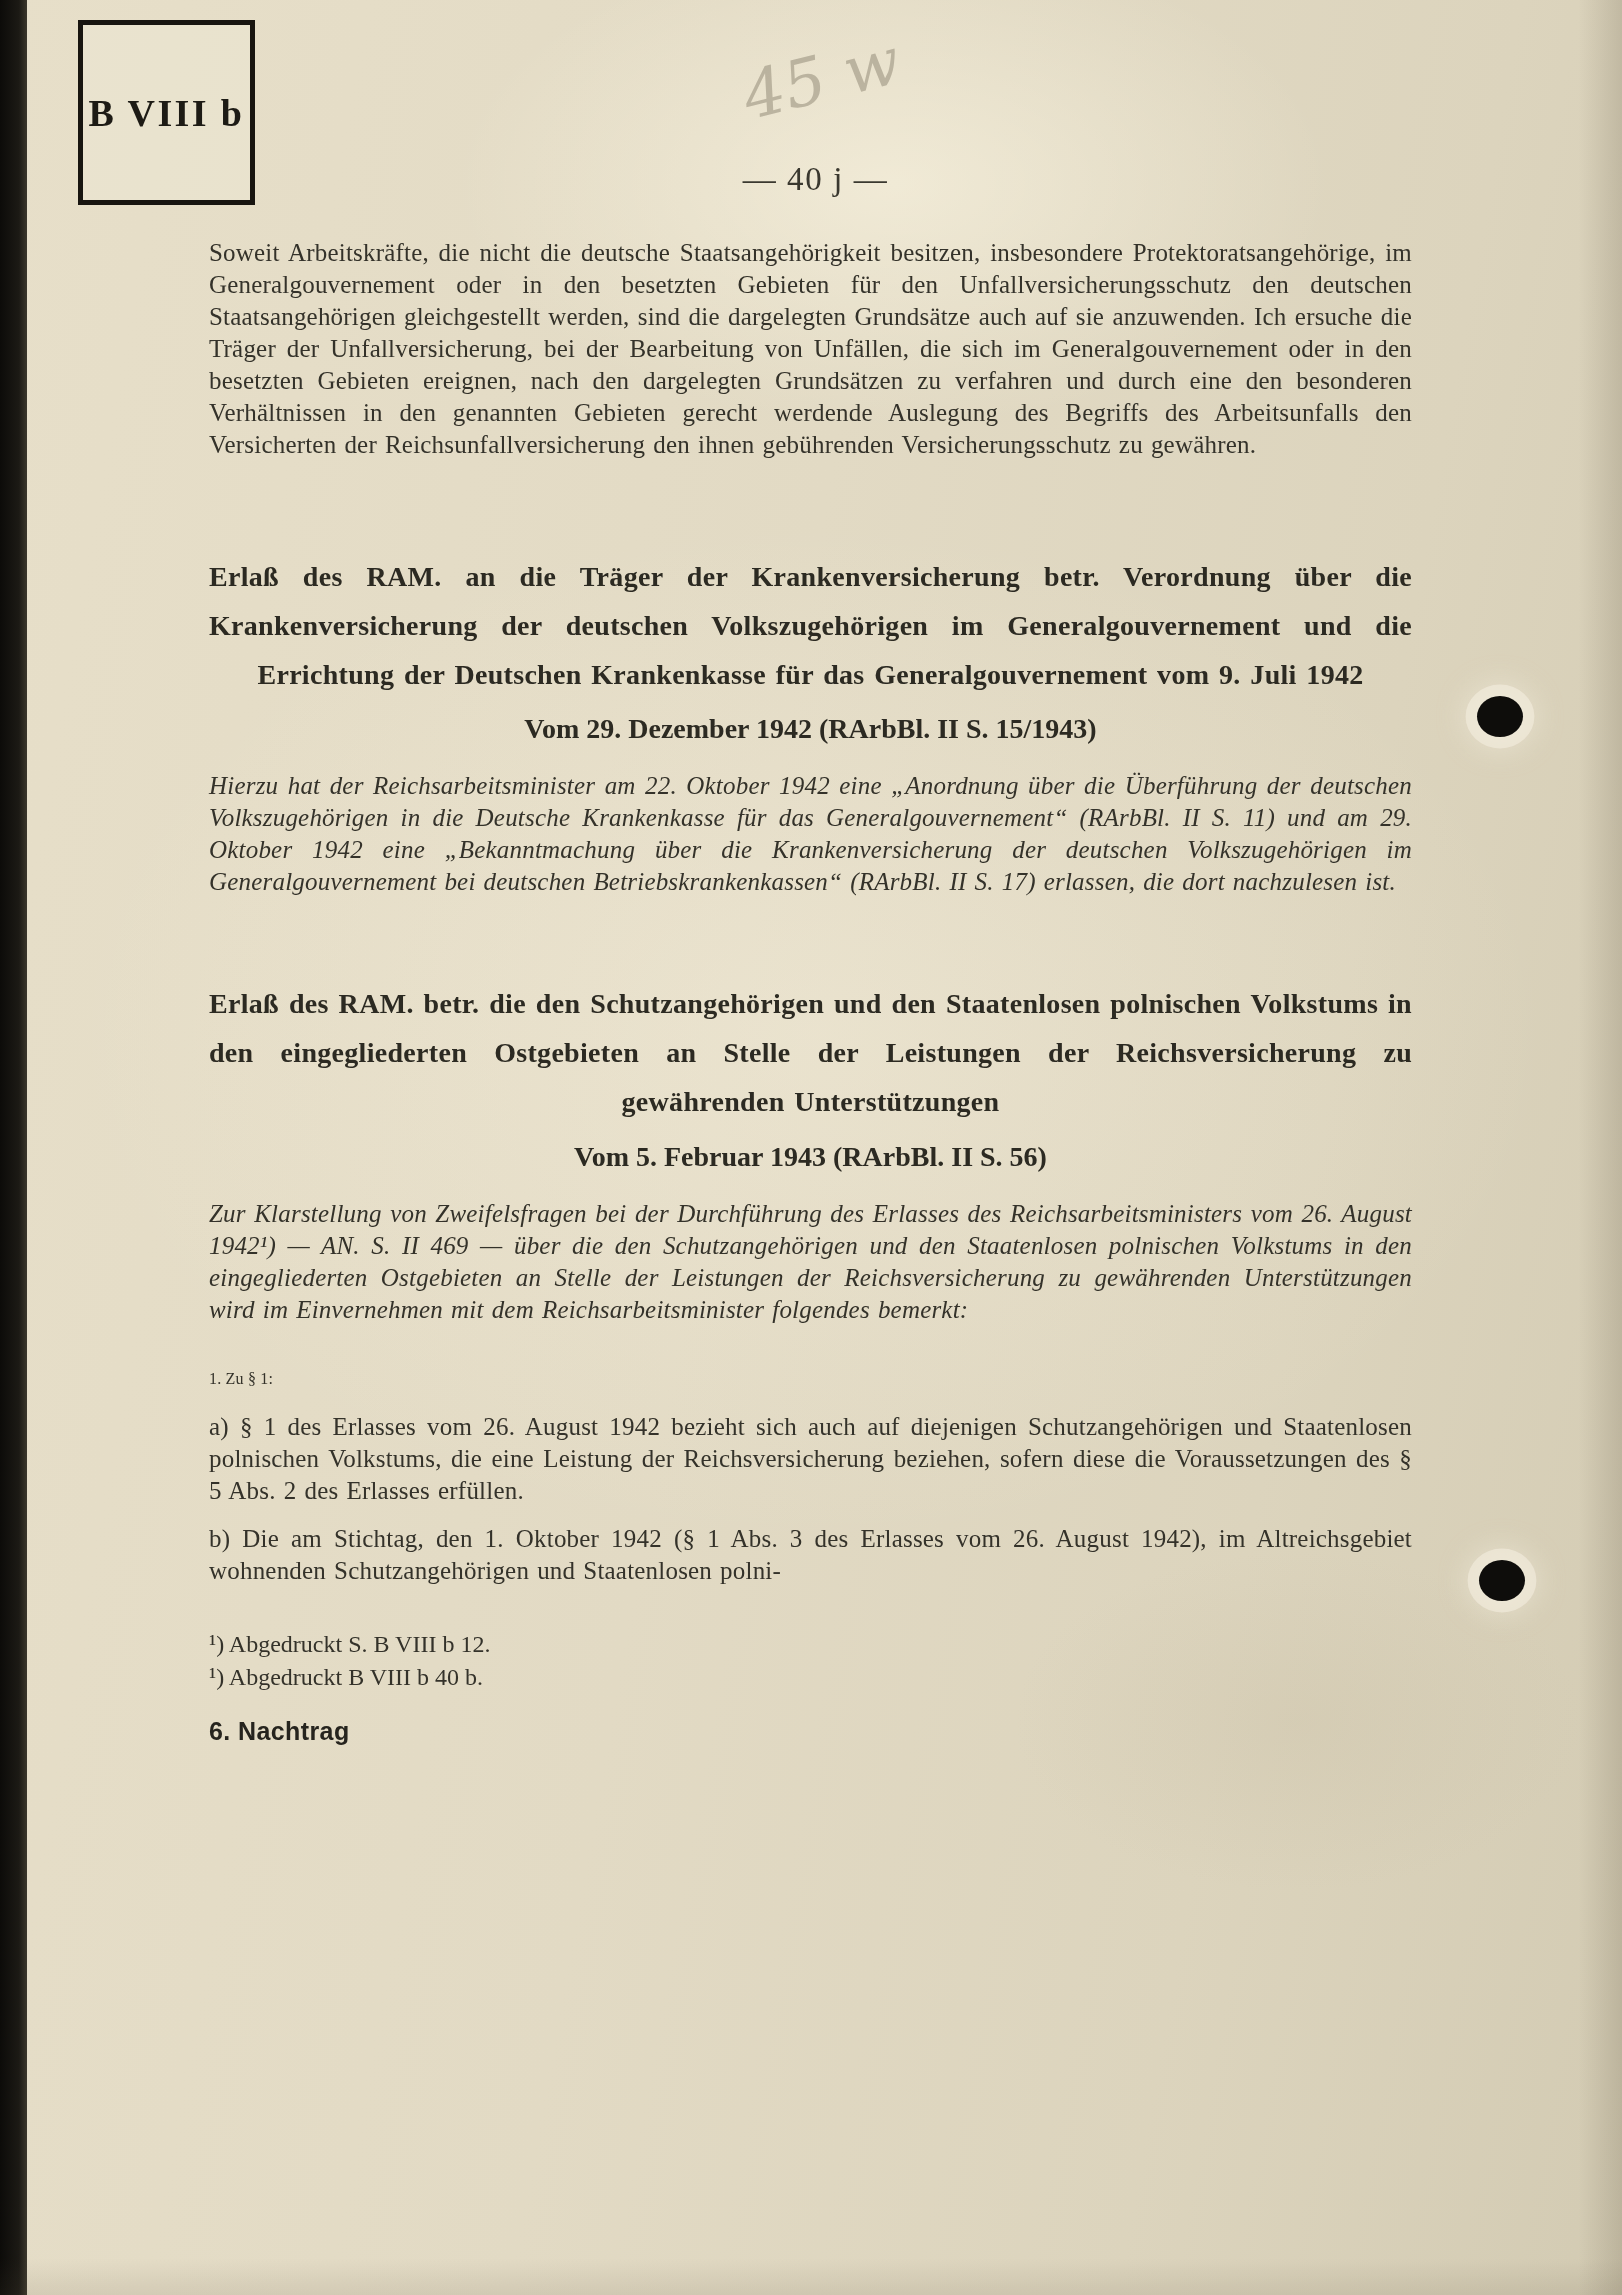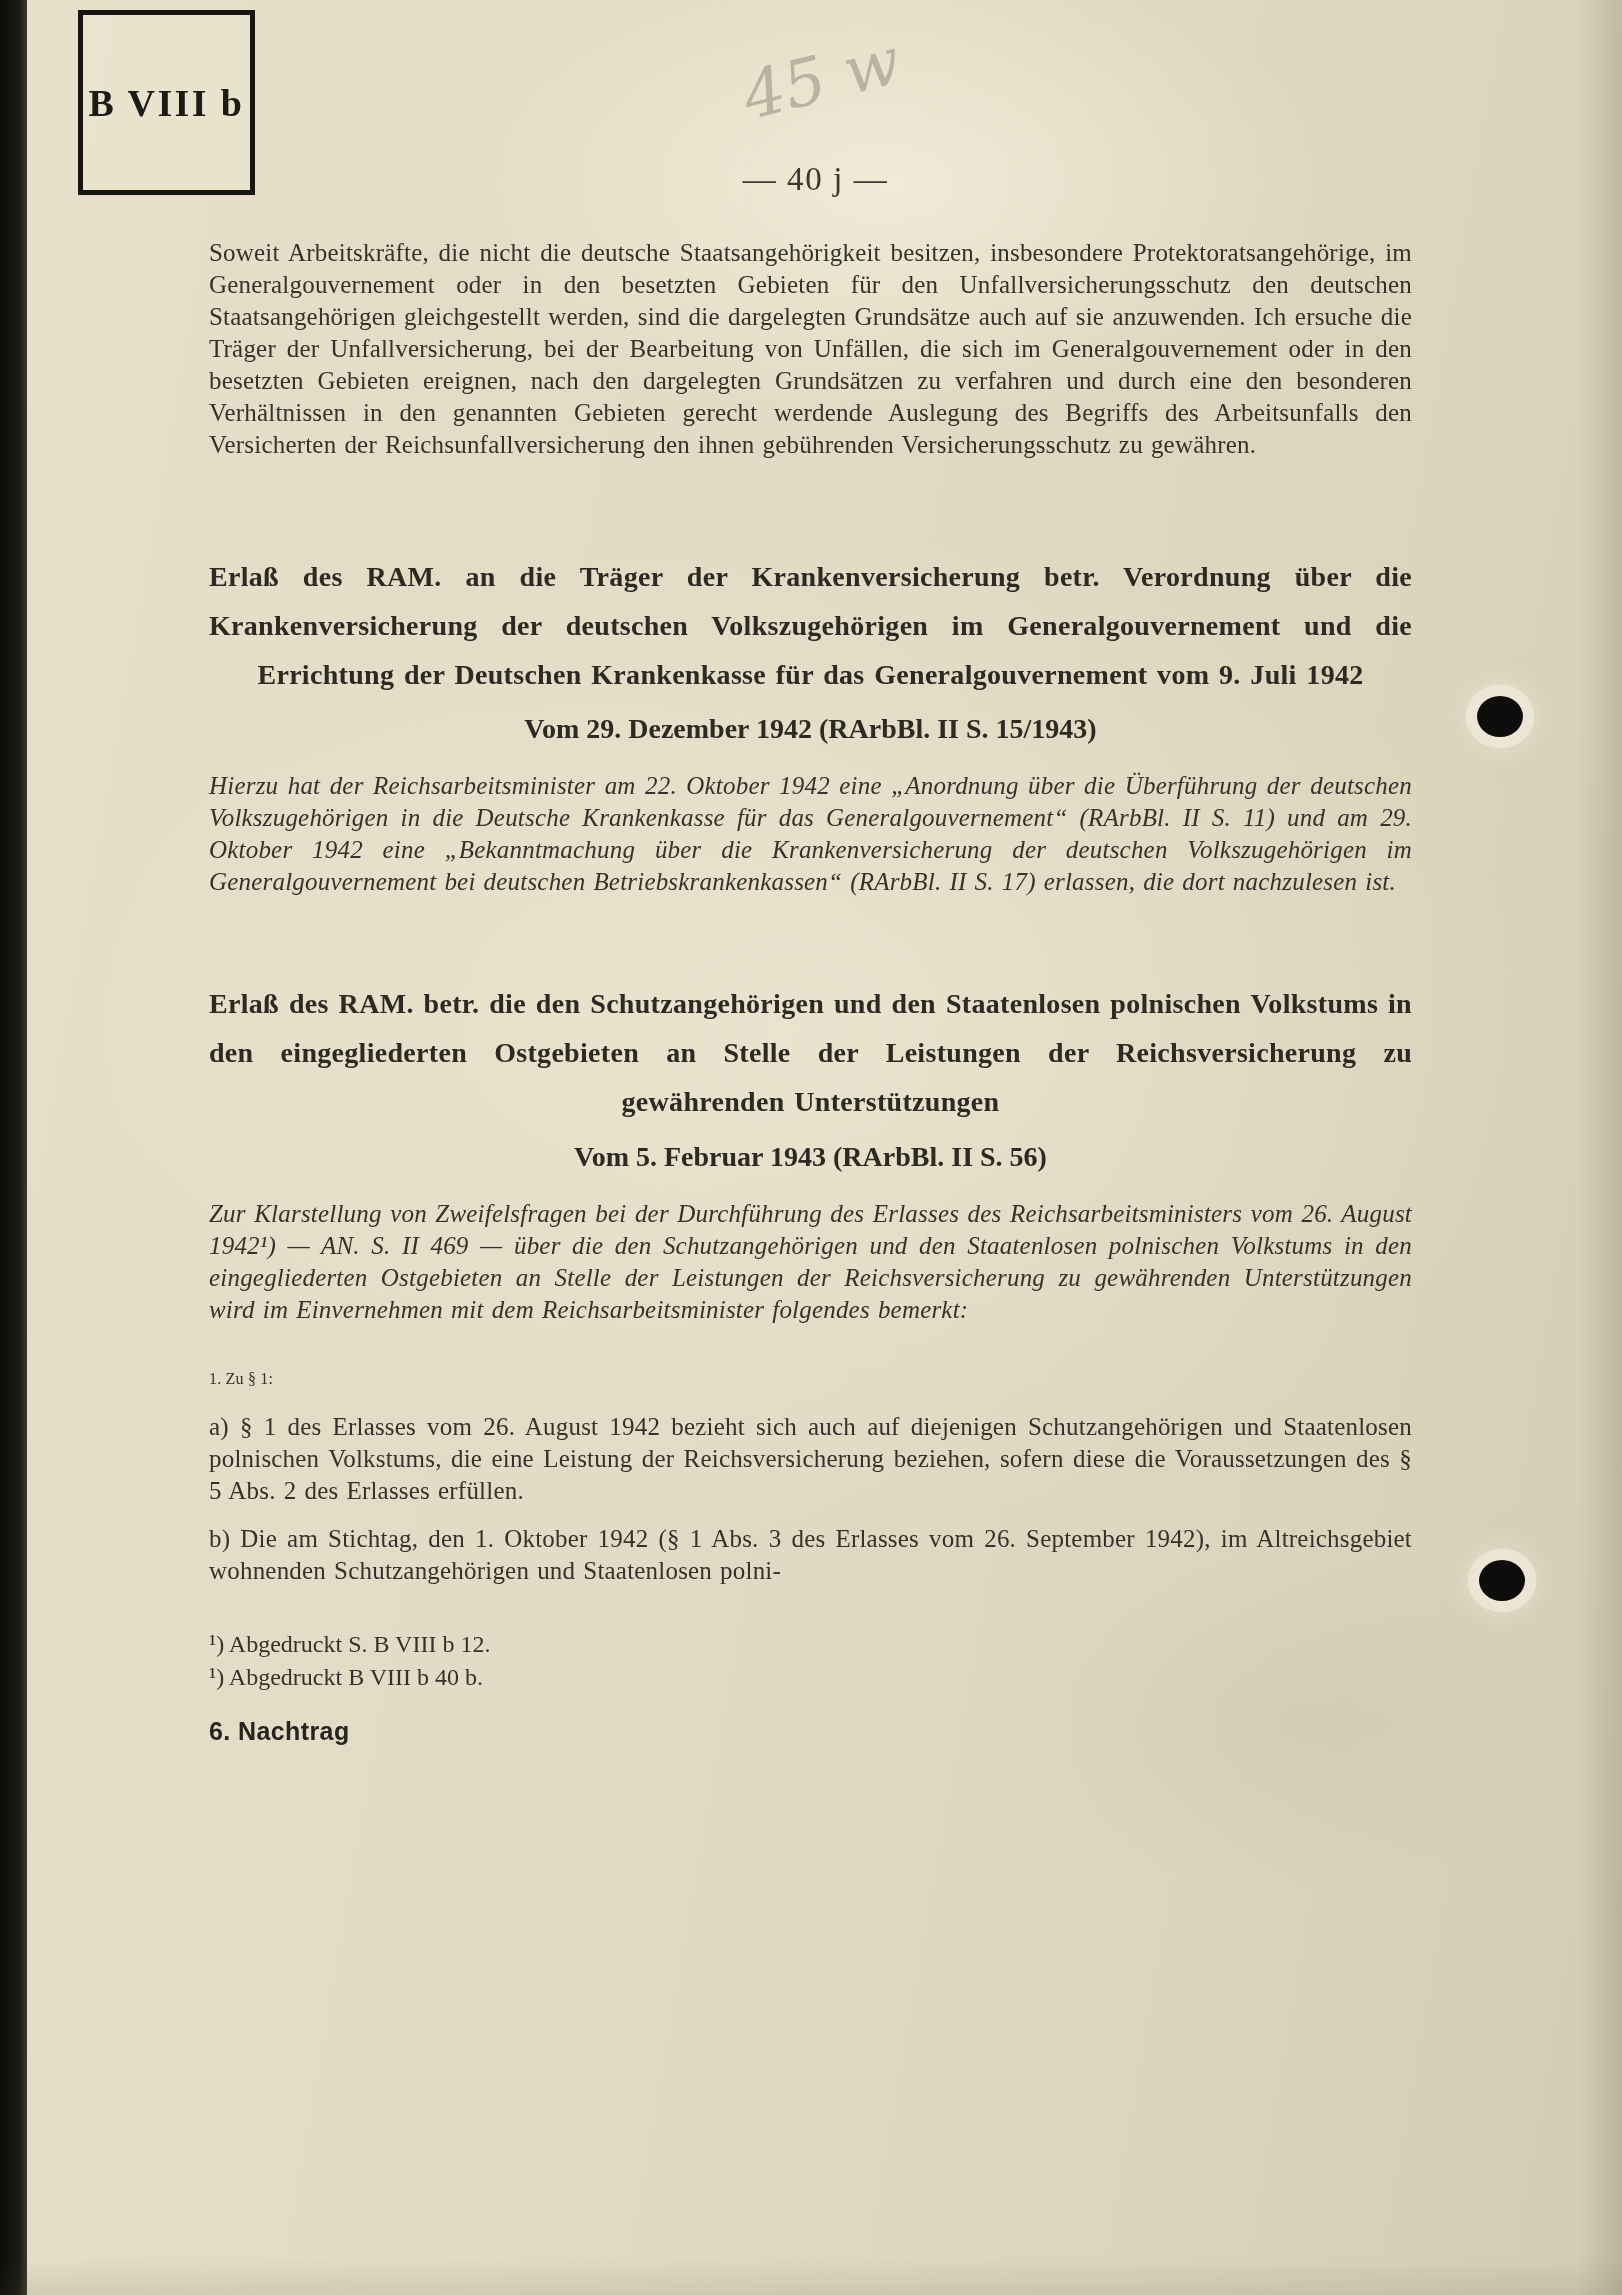--- a/index.html
+++ b/index.html
@@ -29,21 +29,21 @@
     position: absolute; right: 0; top: 0; width: 45px; height: 100%;
     background: linear-gradient(to right, rgba(0,0,0,0), rgba(90,80,60,0.20));
     pointer-events: none;
   }
   .bottom-edge {
     position: absolute; left: 0; bottom: 0; width: 100%; height: 37px;
     background: linear-gradient(to bottom, rgba(0,0,0,0), rgba(90,80,60,0.12));
     pointer-events: none;
   }
   .section-box {
-    position: absolute; left: 78px; top: 10px; width: 167px; height: 175px;
+    position: absolute; left: 78px; top: 20px; width: 167px; height: 175px;
     border: 5.7px solid #181510;
     display: flex; align-items: center; justify-content: center;
     background: rgba(255,252,240,0.15);
   }
   .section-label {
     font-size: 38px; font-weight: bold; letter-spacing: 2.4px; color: #1d1b15;
   }
   .handwriting {
     position: absolute; left: 742px; top: 41px;
     font-size: 65px; font-style: italic;
@@ -129,21 +129,21 @@
     <p class="body-text after-sub">Hierzu hat der Reichsarbeitsminister am 22. Oktober 1942 eine „Anordnung über die Überführung der deutschen Volkszugehörigen in die Deutsche Krankenkasse für das Generalgouvernement“ (RArbBl. II S. 11) und am 29. Oktober 1942 eine „Bekanntmachung über die Krankenversicherung der deutschen Volkszugehörigen im Generalgouvernement bei deutschen Betriebskrankenkassen“ (RArbBl. II S. 17) erlassen, die dort nachzulesen ist.</p>
 
     <h2 class="heading heading-2">Erlaß des RAM. betr. die den Schutzangehörigen und den Staatenlosen polnischen Volkstums in den eingegliederten Ostgebieten an Stelle der Leistungen der Reichsversicherung zu gewährenden Unterstützungen</h2>
     <h3 class="subheading">Vom 5. Februar 1943 (RArbBl. II S. 56)</h3>
 
     <p class="body-text after-sub">Zur Klarstellung von Zweifelsfragen bei der Durchführung des Erlasses des Reichsarbeitsministers vom 26. August 1942¹) — AN. S. II 469 — über die den Schutzangehörigen und den Staatenlosen polnischen Volkstums in den eingegliederten Ostgebieten an Stelle der Leistungen der Reichsversicherung zu gewährenden Unterstützungen wird im Einvernehmen mit dem Reichsarbeitsminister folgendes bemerkt:</p>
 
     <p class="list-intro">1. Zu § 1:</p>
 
     <p class="body-text item">a) § 1 des Erlasses vom 26. August 1942 bezieht sich auch auf diejenigen Schutzangehörigen und Staatenlosen polnischen Volkstums, die eine Leistung der Reichsversicherung beziehen, sofern diese die Voraussetzungen des § 5 Abs. 2 des Erlasses erfüllen.</p>
-    <p class="body-text item">b) Die am Stichtag, den 1. Oktober 1942 (§ 1 Abs. 3 des Erlasses vom 26. September 1942), im Altreichsgebiet wohnenden Schutzangehörigen und Staatenlosen polni-</p>
+    <p class="body-text item">b) Die am Stichtag, den 1. Oktober 1942 (§ 1 Abs. 3 des Erlasses vom 26. August 1942), im Altreichsgebiet wohnenden Schutzangehörigen und Staatenlosen polni-</p>
 
     <div class="footnotes">
       <p>¹) Abgedruckt S. B VIII b 12.</p>
       <p>¹) Abgedruckt B VIII b 40 b.</p>
     </div>
 
     <div class="footer-label">6. Nachtrag</div>
 
   </div>
 

